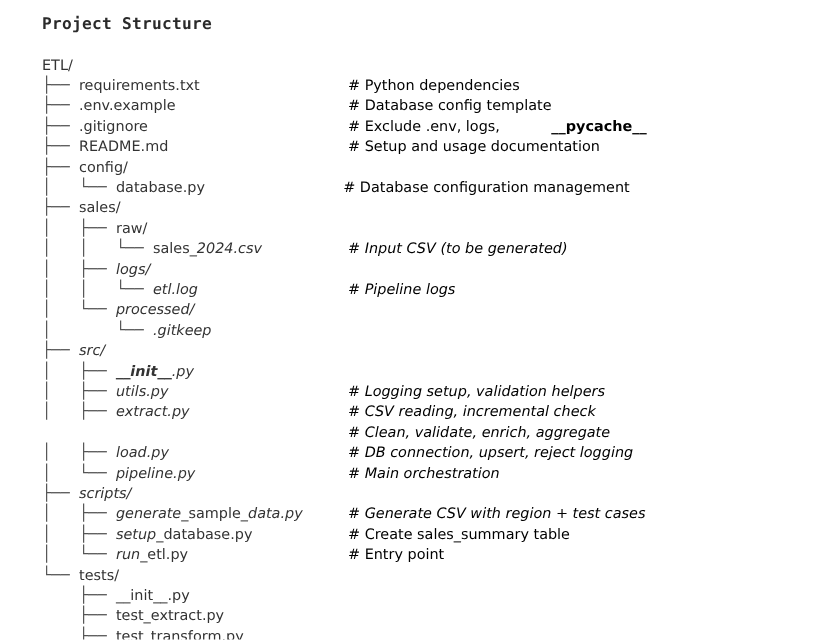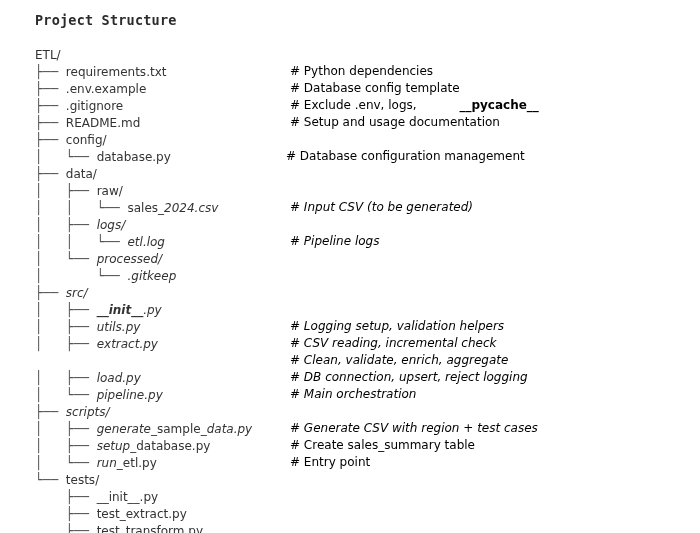--- a/index.html
+++ b/index.html
@@ -99,21 +99,21 @@
   <div class="doc-heading">Project Structure</div>
 
   <div class="tree-block">
       <div class="tree-row"><div class="row-left"><span class="row-name"><span class="t-plain">ETL/</span></span></div></div>
       <div class="tree-row"><div class="row-left"><span class="tree-prefix">├── </span><span class="row-name"><span class="t-plain">requirements.txt</span></span></div><div class="row-comment"><span class="t-plain"># Python dependencies</span></div></div>
       <div class="tree-row"><div class="row-left"><span class="tree-prefix">├── </span><span class="row-name"><span class="t-plain">.env.example</span></span></div><div class="row-comment"><span class="t-plain"># Database config template</span></div></div>
       <div class="tree-row"><div class="row-left"><span class="tree-prefix">├── </span><span class="row-name"><span class="t-plain">.gitignore</span></span></div><div class="row-comment"><span class="t-plain"># Exclude .env, logs, </span><span class="t-b">__pycache__</span></div></div>
       <div class="tree-row"><div class="row-left"><span class="tree-prefix">├── </span><span class="row-name"><span class="t-plain">README.md</span></span></div><div class="row-comment"><span class="t-plain"># Setup and usage documentation</span></div></div>
       <div class="tree-row"><div class="row-left"><span class="tree-prefix">├── </span><span class="row-name"><span class="t-plain">config/</span></span></div></div>
       <div class="tree-row comment-shift"><div class="row-left"><span class="tree-prefix">│   └── </span><span class="row-name"><span class="t-plain">database.py</span></span></div><div class="row-comment"><span class="t-plain"># Database configuration management</span></div></div>
-      <div class="tree-row"><div class="row-left"><span class="tree-prefix">├── </span><span class="row-name"><span class="t-plain">data/</span></span></div></div>
+      <div class="tree-row"><div class="row-left"><span class="tree-prefix">├── </span><span class="row-name"><span class="t-plain">sales/</span></span></div></div>
       <div class="tree-row"><div class="row-left"><span class="tree-prefix">│   ├── </span><span class="row-name"><span class="t-plain">raw/</span></span></div></div>
       <div class="tree-row"><div class="row-left"><span class="tree-prefix">│   │   └── </span><span class="row-name"><span class="t-plain">sales</span><span class="t-i">_2024.csv</span></span></div><div class="row-comment"><span class="t-i"># Input CSV (to be generated)</span></div></div>
       <div class="tree-row"><div class="row-left"><span class="tree-prefix">│   ├── </span><span class="row-name"><span class="t-i">logs/</span></span></div></div>
       <div class="tree-row"><div class="row-left"><span class="tree-prefix">│   │   └── </span><span class="row-name"><span class="t-i">etl.log</span></span></div><div class="row-comment"><span class="t-i"># Pipeline logs</span></div></div>
       <div class="tree-row"><div class="row-left"><span class="tree-prefix">│   └── </span><span class="row-name"><span class="t-i">processed/</span></span></div></div>
       <div class="tree-row"><div class="row-left"><span class="tree-prefix">│       └── </span><span class="row-name"><span class="t-i">.gitkeep</span></span></div></div>
       <div class="tree-row"><div class="row-left"><span class="tree-prefix">├── </span><span class="row-name"><span class="t-i">src/</span></span></div></div>
       <div class="tree-row"><div class="row-left"><span class="tree-prefix">│   ├── </span><span class="row-name"><span class="t-bi">__init__</span><span class="t-i">.py</span></span></div></div>
       <div class="tree-row"><div class="row-left"><span class="tree-prefix">│   ├── </span><span class="row-name"><span class="t-i">utils.py</span></span></div><div class="row-comment"><span class="t-i"># Logging setup, validation helpers</span></div></div>
       <div class="tree-row"><div class="row-left"><span class="tree-prefix">│   ├── </span><span class="row-name"><span class="t-i">extract.py</span></span></div><div class="row-comment"><span class="t-i"># CSV reading, incremental check</span></div></div>

